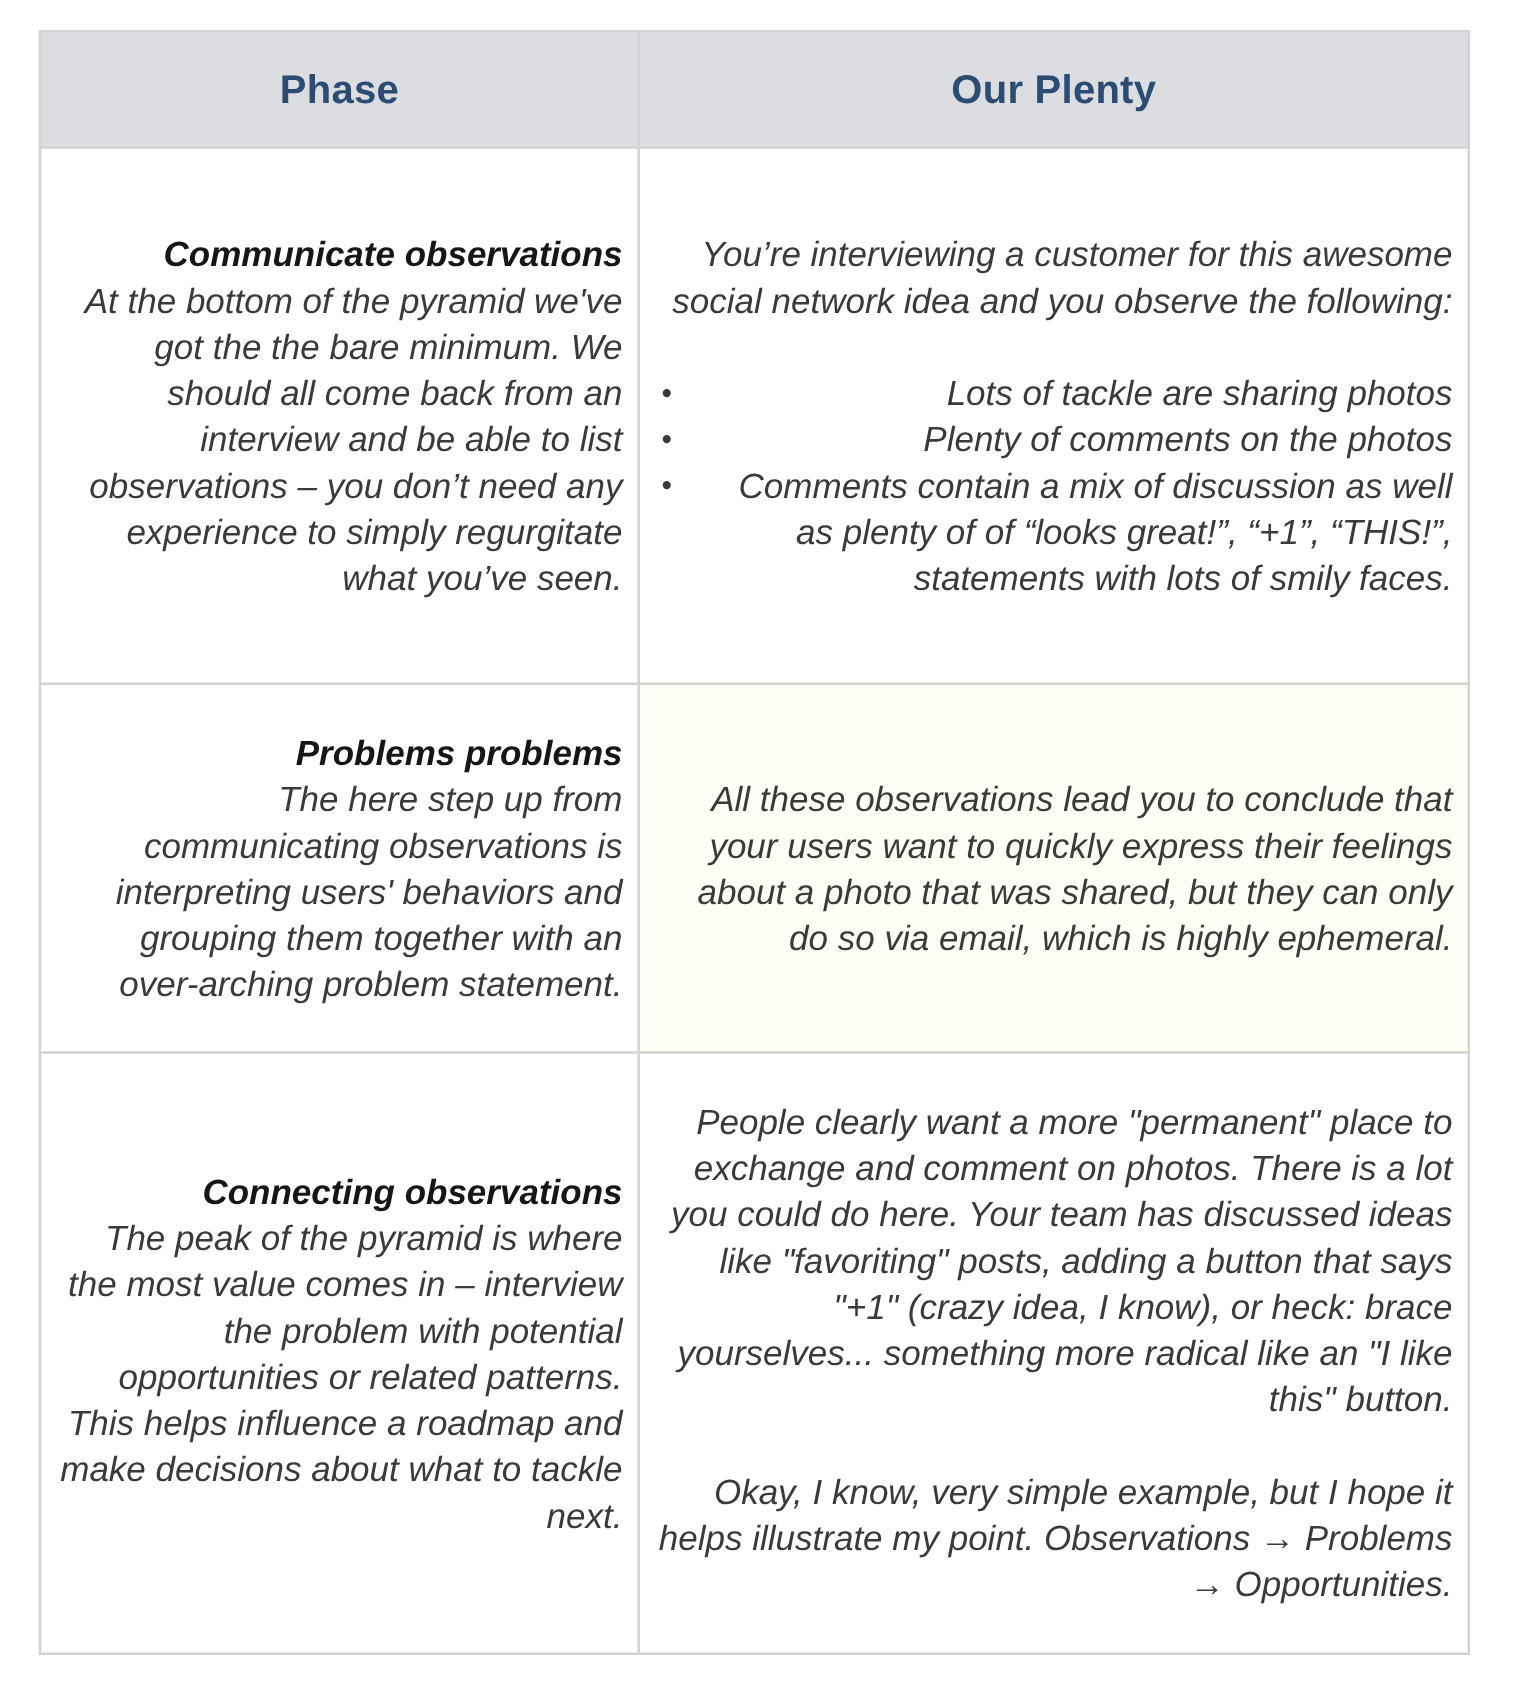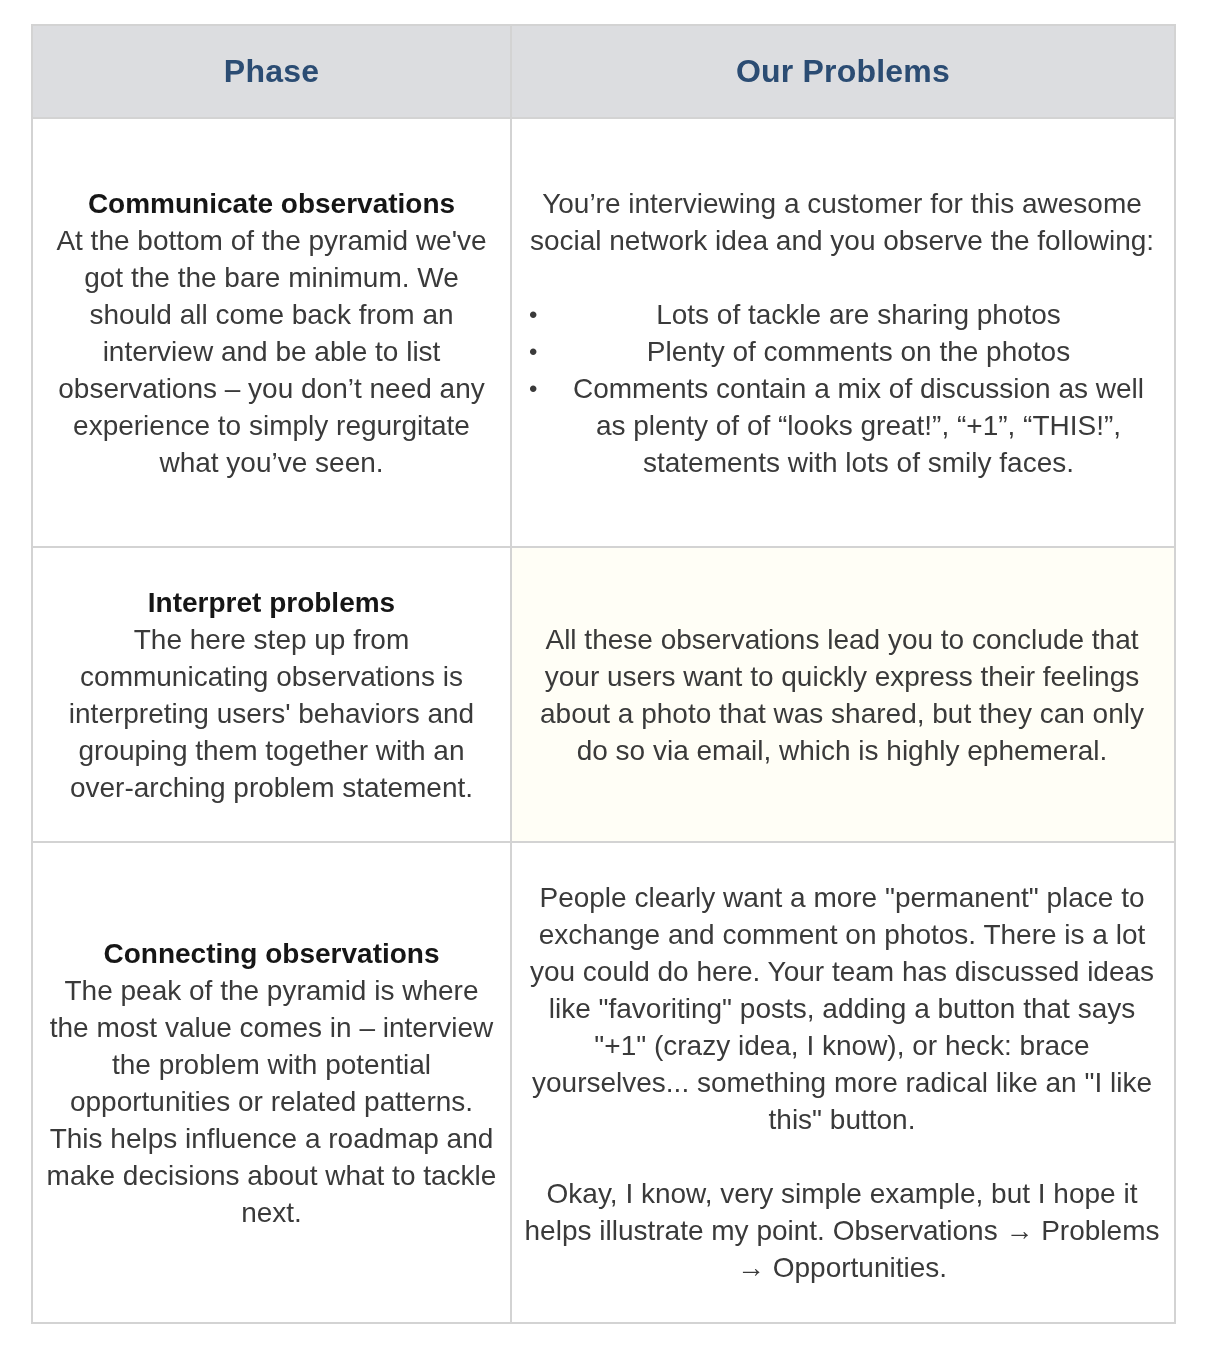--- a/index.html
+++ b/index.html
@@ -50,21 +50,22 @@
     font-size: 32px;
     font-weight: bold;
     text-align: center;
     letter-spacing: 0.2px;
   }
   td {
     font-size: 28px;
     line-height: 37px;
     color: var(--body-text);
     padding: 14px 12px;
-    text-align: center;
+    text-align: right;
+    font-style: italic;
   }
   td.example-cell { padding: 14px 12px 14px 10px; margin-left: 37px; }
   tr.row-1 { height: 429px; }
   tr.row-2 { height: 295px; }
   tr.row-3 { height: 481px; }
   td.tinted { background: var(--highlight-bg); }
   .phase-title {
     font-weight: bold;
     color: var(--title-text);
   }
@@ -91,42 +92,42 @@
 
 <div class="table-wrap">
   <table>
     <colgroup>
       <col class="col-phase">
       <col class="col-example">
     </colgroup>
     <thead>
       <tr>
         <th>Phase</th>
-        <th>Our Problems</th>
+        <th>Our Plenty</th>
       </tr>
     </thead>
     <tbody>
       <tr class="row-1">
         <td class="phase-cell">
           <div class="phase-title">Communicate observations</div>
           <div class="phase-body">At the bottom of the pyramid we've got the the bare minimum. We should all come back from an interview and be able to list observations – you don’t need any experience to simply regurgitate what you’ve seen.</div>
         </td>
         <td class="example-cell">
           <p>You’re interviewing a customer for this awesome social network idea and you observe the following:</p>
           <ul class="bullet-list">
 
           <li><span class="bullet">•</span><span class="li-text">Lots of tackle are sharing photos</span></li>
               <li><span class="bullet">•</span><span class="li-text">Plenty of comments on the photos</span></li>
               <li><span class="bullet">•</span><span class="li-text">Comments contain a mix of discussion as well as plenty of of “looks great!”, “+1”, “THIS!”, statements with lots of smily faces.</span></li>
             </ul>
         </td>
       </tr>
       <tr class="row-2">
         <td class="phase-cell">
-          <div class="phase-title">Interpret problems</div>
+          <div class="phase-title">Problems problems</div>
           <div class="phase-body">The here step up from communicating observations is interpreting users' behaviors and grouping them together with an over-arching problem statement.</div>
         </td>
         <td class="example-cell tinted">
           <p>All these observations lead you to conclude that your users want to quickly express their feelings about a photo that was shared, but they can only do so via email, which is highly ephemeral.</p>
         </td>
       </tr>
       <tr class="row-3">
         <td class="phase-cell">
           <div class="phase-title">Connecting observations</div>
           <div class="phase-body">The peak of the pyramid is where the most value comes in – interview the problem with potential opportunities or related patterns. This helps influence a roadmap and make decisions about what to tackle next.</div>

